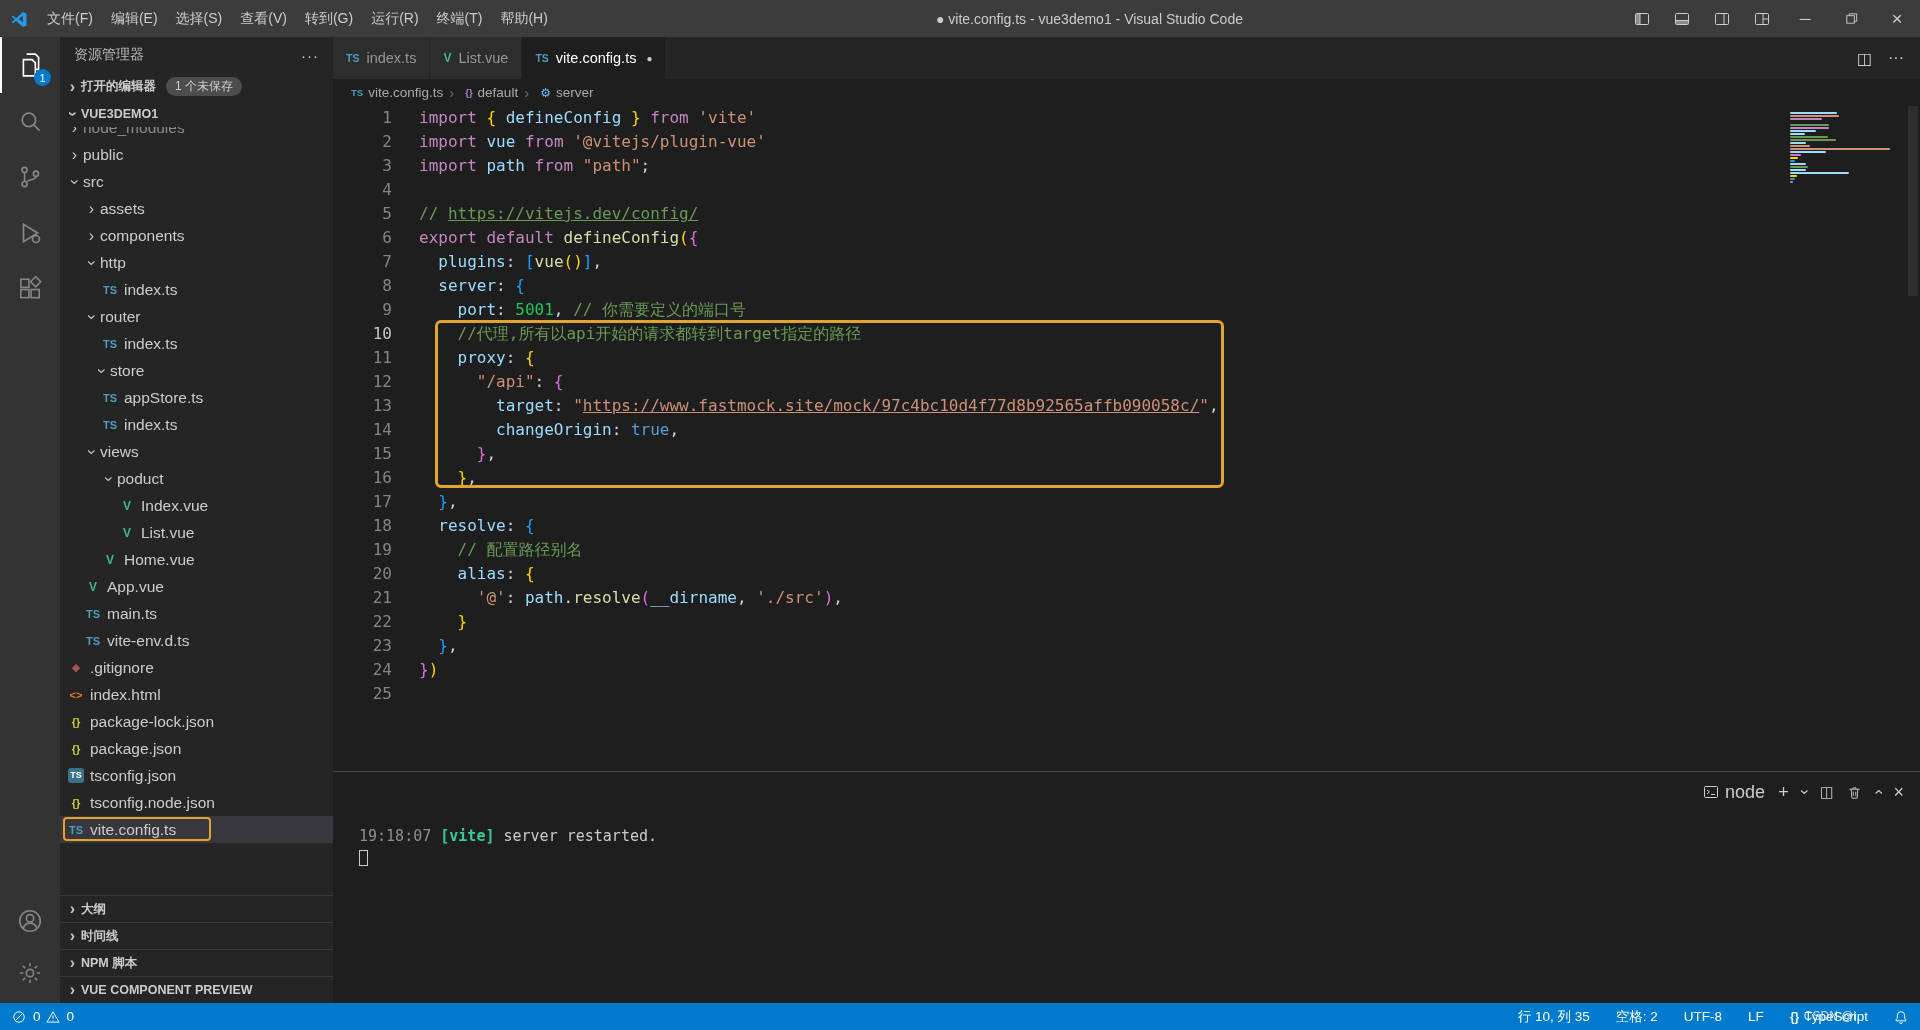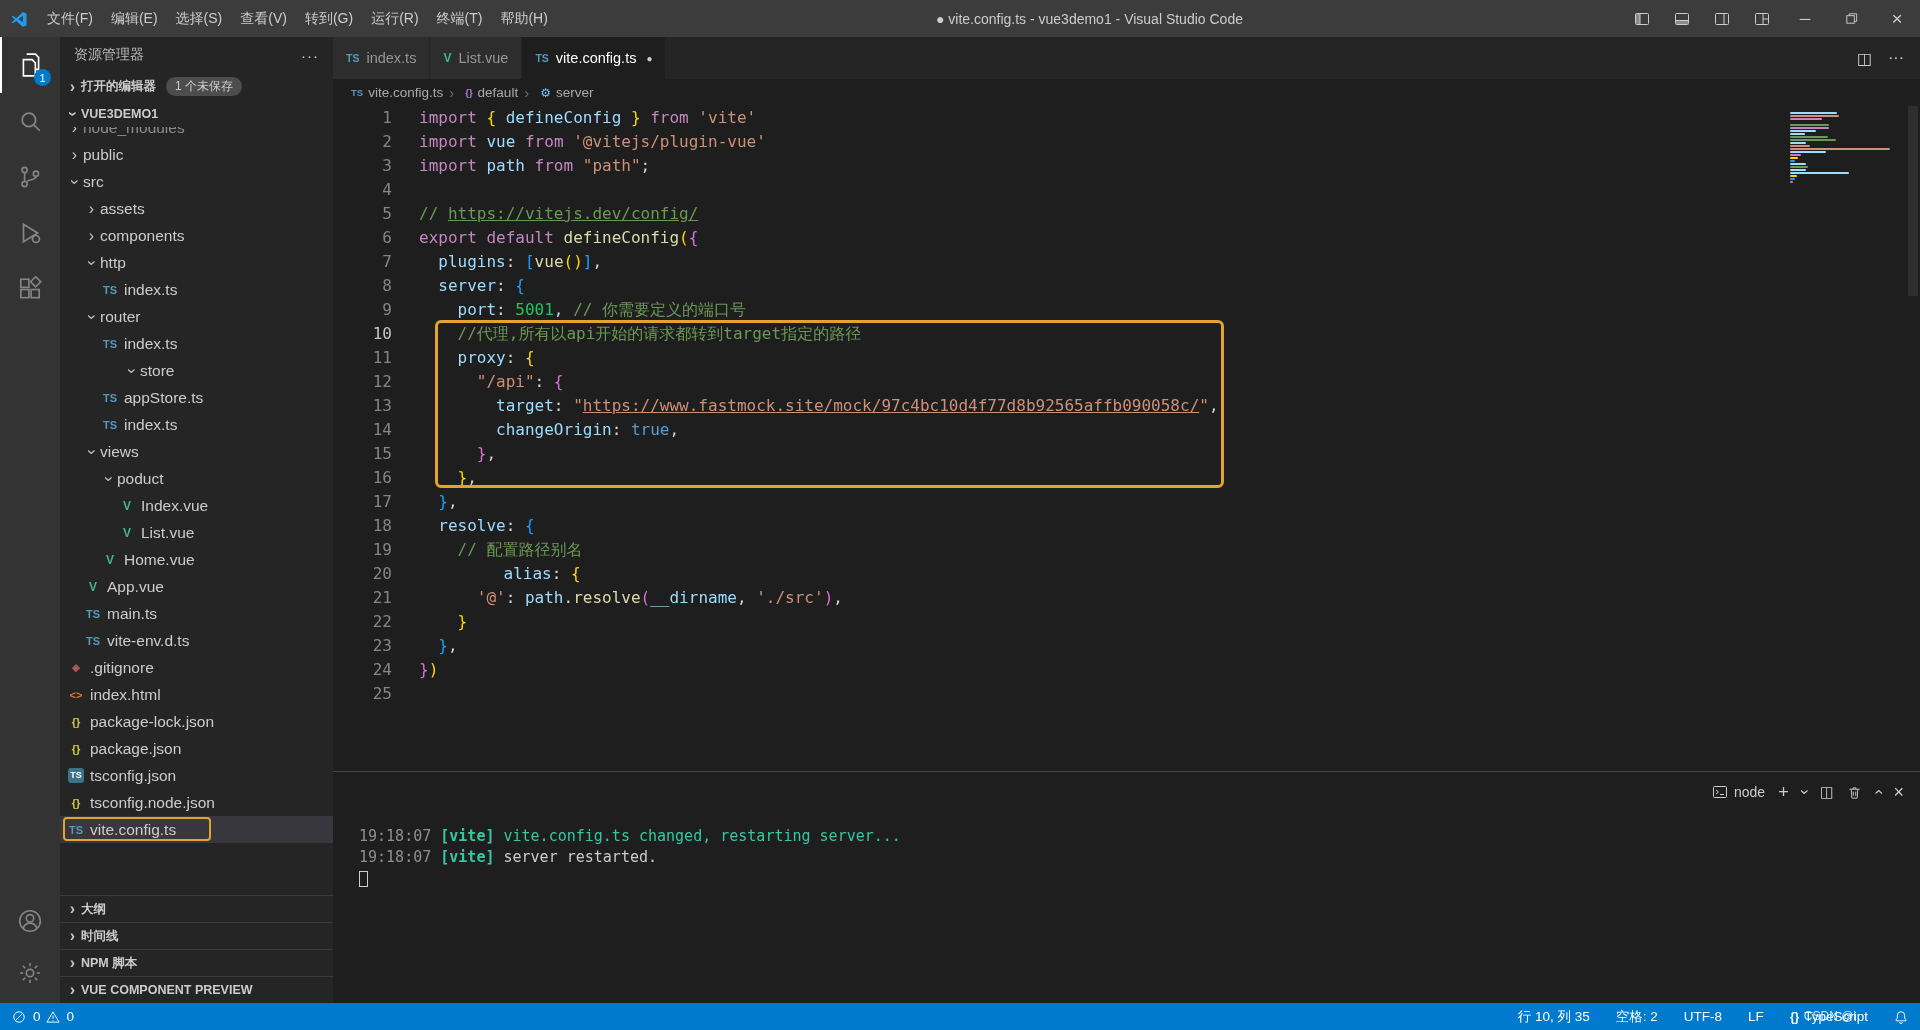--- a/index.html
+++ b/index.html
@@ -76,21 +76,21 @@
   .scrollbar{position:absolute;right:0;top:0;width:14px;height:100%;}
   .scroll-thumb{position:absolute;top:0;right:2px;width:10px;height:190px;background:rgba(121,121,121,0.18);}
 
   
   .panel{height:232px;flex:none;border-top:1px solid #474747;display:flex;flex-direction:column;}
   .panel-header{height:40px;display:flex;align-items:center;padding:0 16px 0 26px;flex:none;}
   .panel-tabs{display:flex;height:100%;}
   .panel-tab{display:flex;align-items:center;margin-right:28px;font-size:14px;color:#969696;border-bottom:1.5px solid transparent;}
   .panel-tab.active{color:#e7e7e7;border-bottom-color:#e7e7e7;}
   .panel-actions{margin-left:auto;display:flex;align-items:center;gap:13px;color:#ccc;font-size:15px;}
-  .shell-label{display:inline-flex;align-items:center;gap:6px;font-size:14px;}
+  .shell-label{display:inline-flex;align-items:center;gap:6px;font-size:18px;}
   .chev{display:inline-block;font-size:16px;}
   .chev.down{transform:rotate(90deg);}
   .chev.up{transform:rotate(-90deg);}
   .terminal{flex:1;padding:14px 0 0 26px;font-family:"DejaVu Sans Mono","Liberation Mono",monospace;font-size:15px;line-height:21px;}
   .term-line{white-space:pre;}
   .term-cursor{display:inline-block;width:9px;height:16px;border:1px solid #ccc;margin-top:3px;}
 
   
   .statusbar{height:27px;background:var(--accent);color:#fff;display:flex;align-items:center;
     font-size:13.5px;padding:0 12px;flex:none;position:relative;}
@@ -270,21 +270,21 @@
           <div class="tree-row" style="padding-left: 23px;">
     <span class="twisty open">›</span>
 
     <span class="tlabel">router</span>
   </div>
           <div class="tree-row" style="padding-left: 40px;">
 
     <span class="ficon" style="color: rgb(81, 154, 186);">TS</span>
     <span class="tlabel">index.ts</span>
   </div>
-          <div class="tree-row" style="padding-left: 23px; margin-left: 40px;">
+          <div class="tree-row" style="padding-left: 33px;">
     <span class="twisty open">›</span>
 
     <span class="tlabel">store</span>
   </div>
           <div class="tree-row" style="padding-left: 40px;">
 
     <span class="ficon" style="color: rgb(81, 154, 186);">TS</span>
     <span class="tlabel">appStore.ts</span>
   </div>
           <div class="tree-row" style="padding-left: 40px;">
@@ -504,21 +504,21 @@
             <div class="line">
     <span class="ln">18</span>
     <span class="lc"><span style="color: rgb(212, 212, 212);">  </span><span style="color: rgb(156, 220, 254);">resolve</span><span style="color: rgb(212, 212, 212);">: </span><span style="color: rgb(23, 159, 255);">{</span></span>
   </div>
             <div class="line">
     <span class="ln">19</span>
     <span class="lc"><span style="color: rgb(212, 212, 212);">    </span><span style="color: rgb(106, 153, 85);">// 配置路径别名</span></span>
   </div>
             <div class="line">
     <span class="ln">20</span>
-    <span class="lc"><span style="color: rgb(212, 212, 212);">    </span><span style="color: rgb(156, 220, 254); margin-left: 46px;">alias</span><span style="color: rgb(212, 212, 212);">: </span><span style="color: rgb(255, 215, 0);">{</span></span>
+    <span class="lc"><span style="color: rgb(212, 212, 212);">    </span><span style="color: rgb(156, 220, 254);">alias</span><span style="color: rgb(212, 212, 212);">: </span><span style="color: rgb(255, 215, 0);">{</span></span>
   </div>
             <div class="line">
     <span class="ln">21</span>
     <span class="lc"><span style="color: rgb(212, 212, 212);">      </span><span style="color: rgb(206, 145, 120);">'@'</span><span style="color: rgb(212, 212, 212);">: </span><span style="color: rgb(156, 220, 254);">path</span><span style="color: rgb(212, 212, 212);">.</span><span style="color: rgb(220, 220, 170);">resolve</span><span style="color: rgb(218, 112, 214);">(</span><span style="color: rgb(156, 220, 254);">__dirname</span><span style="color: rgb(212, 212, 212);">, </span><span style="color: rgb(206, 145, 120);">'./src'</span><span style="color: rgb(218, 112, 214);">)</span><span style="color: rgb(212, 212, 212);">,</span></span>
   </div>
             <div class="line">
     <span class="ln">22</span>
     <span class="lc"><span style="color: rgb(212, 212, 212);">    </span><span style="color: rgb(255, 215, 0);">}</span></span>
   </div>
             <div class="line">
@@ -585,21 +585,20 @@
               <svg width="15" height="15" viewBox="0 0 16 16" fill="none" stroke="currentColor">
                   <path d="M2.5 4.5h11M6.5 4.5V3h3v1.5M4.5 4.5l.7 9.5h5.6l.7-9.5M6.7 7v4.5M9.3 7v4.5"></path>
                 </svg>
             </span>
             <span class="chev up">›</span>
             <span style="font-size:18px;">×</span>
           </div>
         </div>
         <div class="terminal">
           <div id="terminal-lines">
-              <div class="term-line"><span style="color: rgb(143, 143, 143);">19:18:07 </span><span style="color: rgb(53, 201, 160); font-weight: bold;">[vite] </span><span style="color: rgb(53, 201, 160);">vite.config.ts changed, restarting server...</span></div>
               <div class="term-line"><span style="color: rgb(143, 143, 143);">19:18:07 </span><span style="color: rgb(53, 201, 160); font-weight: bold;">[vite] </span><span style="color: rgb(204, 204, 204);">server restarted.</span></div>
             </div>
           <span class="term-cursor"></span>
         </div>
       </div>
     </div>
   </div>
 
   <div class="statusbar">
     <div class="sb-left">

